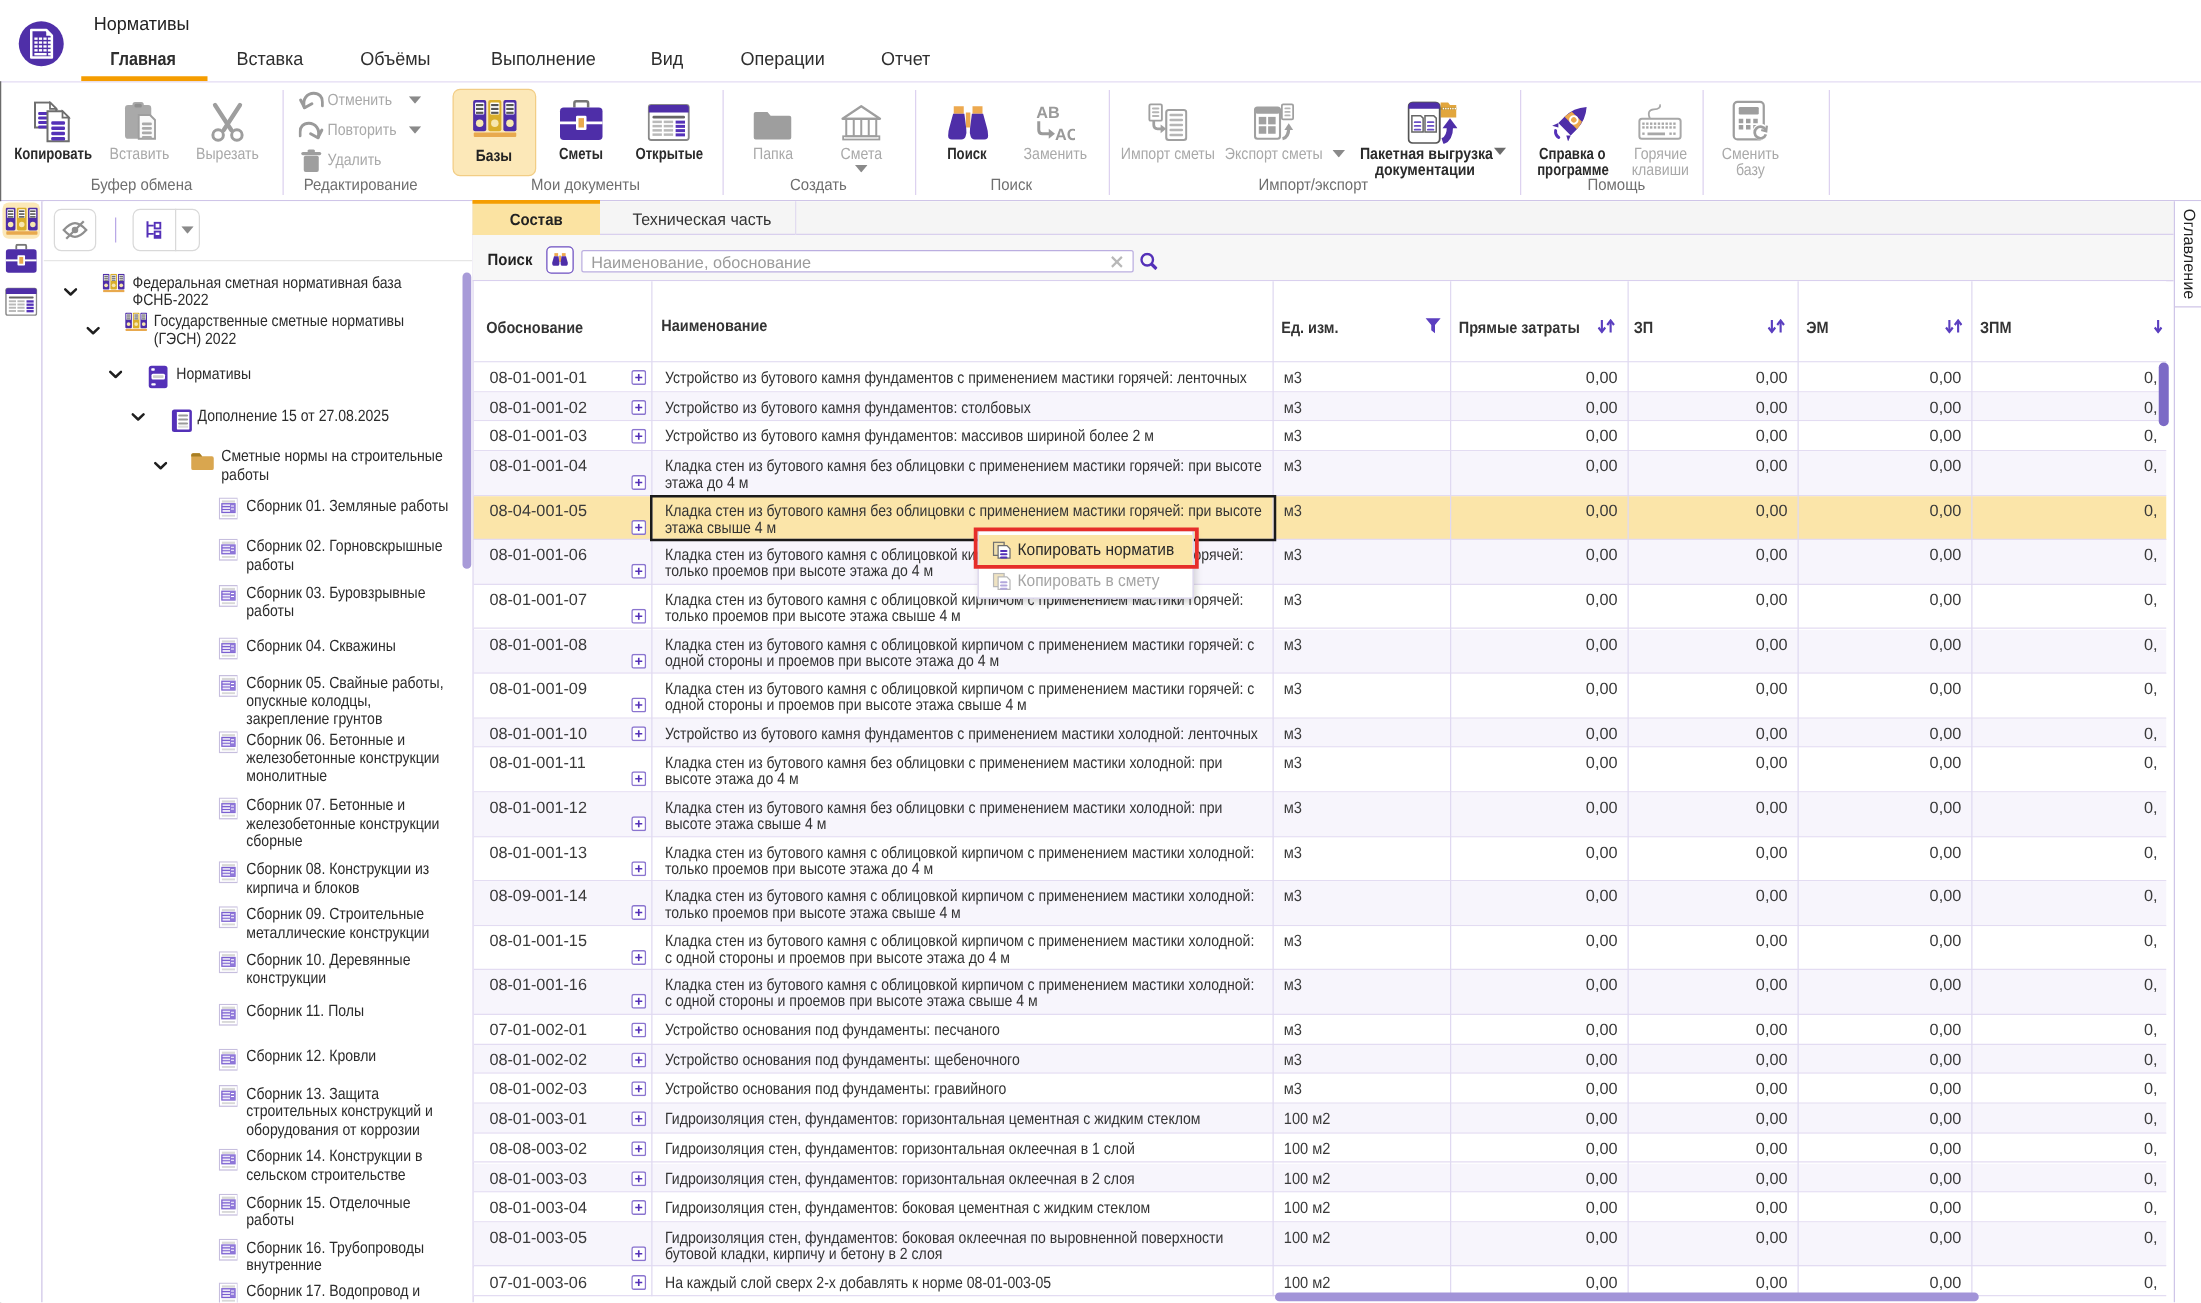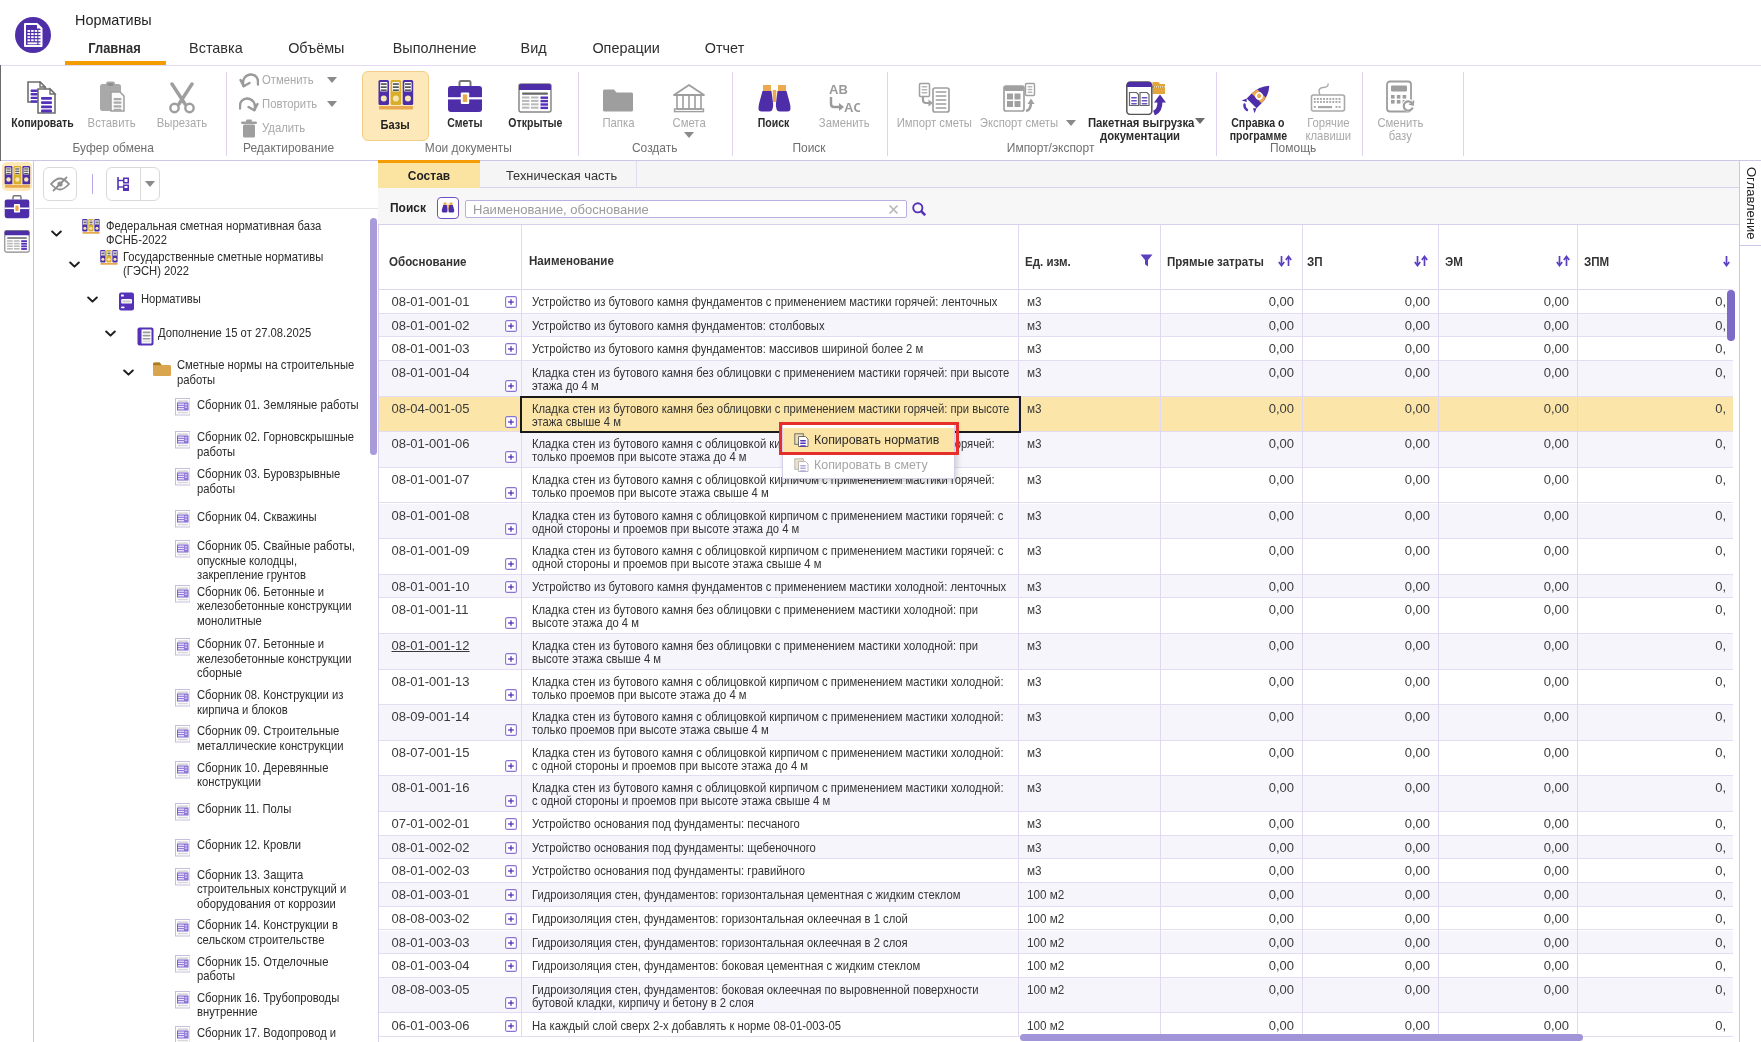--- a/index.html
+++ b/index.html
@@ -859,21 +859,21 @@
     <line x1="6" y1="3.2" x2="6" y2="8.8" stroke="#5431b8" stroke-width="1.3"></line>
     <line x1="3.2" y1="6" x2="8.8" y2="6" stroke="#5431b8" stroke-width="1.3"></line>
   </svg>
 <div class="abs" style="left:532px;top:603.4000000000001px;white-space:nowrap;font-size:13px;line-height:13px;color:#333;font-weight:normal;"><span style="display:inline-block;transform:scaleX(0.865);transform-origin:0 0;white-space:nowrap;">Кладка стен из бутового камня без облицовки с применением мастики холодной: при<br>высоте этажа до 4 м</span></div>
 <div class="abs" style="left:1027px;top:603.4000000000001px;white-space:nowrap;font-size:13px;line-height:13px;color:#3a3a3a;font-weight:normal;"><span style="display:inline-block;transform:scaleX(0.9);transform-origin:0 0;white-space:nowrap;">м3</span></div>
 <div class="abs" style="left:1214px;top:603.4000000000001px;width:80px;text-align:right;white-space:nowrap;font-size:13px;line-height:13px;color:#3a3a3a;font-weight:normal;"><span style="display:inline-block;transform:scaleX(1.0);transform-origin:100% 0;white-space:nowrap;">0,00</span></div>
 <div class="abs" style="left:1350px;top:603.4000000000001px;width:80px;text-align:right;white-space:nowrap;font-size:13px;line-height:13px;color:#3a3a3a;font-weight:normal;"><span style="display:inline-block;transform:scaleX(1.0);transform-origin:100% 0;white-space:nowrap;">0,00</span></div>
 <div class="abs" style="left:1489px;top:603.4000000000001px;width:80px;text-align:right;white-space:nowrap;font-size:13px;line-height:13px;color:#3a3a3a;font-weight:normal;"><span style="display:inline-block;transform:scaleX(1.0);transform-origin:100% 0;white-space:nowrap;">0,00</span></div>
 <div class="abs" style="left:1666px;top:603.4000000000001px;width:60px;text-align:right;white-space:nowrap;font-size:13px;line-height:13px;color:#3a3a3a;font-weight:normal;"><span style="display:inline-block;transform:scaleX(1.0);transform-origin:100% 0;white-space:nowrap;">0,</span></div>
 <div class="abs" style="left:379px;top:634.0000000000001px;width:1354px;height:35.6px;background:#f7f5fc;border-bottom:1px solid #e3dcf2;"></div>
-<div class="abs" style="left:391.5px;top:639.0000000000001px;white-space:nowrap;font-size:13px;line-height:13px;color:#3a3a3a;font-weight:normal;"><span style="display:inline-block;transform:scaleX(1.0);transform-origin:0 0;white-space:nowrap;text-decoration:underline;">08-01-001-12</span></div>
+<div class="abs" style="left:391.5px;top:639.0000000000001px;white-space:nowrap;font-size:13px;line-height:13px;color:#3a3a3a;font-weight:normal;"><span style="display:inline-block;transform:scaleX(1.0);transform-origin:0 0;white-space:nowrap;">08-01-001-12</span></div>
 <svg class="abs" style="left:505px;top:653.0000000000001px;" width="12" height="12" viewBox="0 0 12 12">
     <rect x="0.6" y="0.6" width="10.8" height="10.8" rx="1.5" fill="#fff" stroke="#8a74cf" stroke-width="1.1"></rect>
     <line x1="6" y1="3.2" x2="6" y2="8.8" stroke="#5431b8" stroke-width="1.3"></line>
     <line x1="3.2" y1="6" x2="8.8" y2="6" stroke="#5431b8" stroke-width="1.3"></line>
   </svg>
 <div class="abs" style="left:532px;top:639.0000000000001px;white-space:nowrap;font-size:13px;line-height:13px;color:#333;font-weight:normal;"><span style="display:inline-block;transform:scaleX(0.865);transform-origin:0 0;white-space:nowrap;">Кладка стен из бутового камня без облицовки с применением мастики холодной: при<br>высоте этажа свыше 4 м</span></div>
 <div class="abs" style="left:1027px;top:639.0000000000001px;white-space:nowrap;font-size:13px;line-height:13px;color:#3a3a3a;font-weight:normal;"><span style="display:inline-block;transform:scaleX(0.9);transform-origin:0 0;white-space:nowrap;">м3</span></div>
 <div class="abs" style="left:1214px;top:639.0000000000001px;width:80px;text-align:right;white-space:nowrap;font-size:13px;line-height:13px;color:#3a3a3a;font-weight:normal;"><span style="display:inline-block;transform:scaleX(1.0);transform-origin:100% 0;white-space:nowrap;">0,00</span></div>
 <div class="abs" style="left:1350px;top:639.0000000000001px;width:80px;text-align:right;white-space:nowrap;font-size:13px;line-height:13px;color:#3a3a3a;font-weight:normal;"><span style="display:inline-block;transform:scaleX(1.0);transform-origin:100% 0;white-space:nowrap;">0,00</span></div>
 <div class="abs" style="left:1489px;top:639.0000000000001px;width:80px;text-align:right;white-space:nowrap;font-size:13px;line-height:13px;color:#3a3a3a;font-weight:normal;"><span style="display:inline-block;transform:scaleX(1.0);transform-origin:100% 0;white-space:nowrap;">0,00</span></div>
@@ -898,21 +898,21 @@
     <line x1="6" y1="3.2" x2="6" y2="8.8" stroke="#5431b8" stroke-width="1.3"></line>
     <line x1="3.2" y1="6" x2="8.8" y2="6" stroke="#5431b8" stroke-width="1.3"></line>
   </svg>
 <div class="abs" style="left:532px;top:710.2000000000002px;white-space:nowrap;font-size:13px;line-height:13px;color:#333;font-weight:normal;"><span style="display:inline-block;transform:scaleX(0.865);transform-origin:0 0;white-space:nowrap;">Кладка стен из бутового камня с облицовкой кирпичом с применением мастики холодной:<br>только проемов при высоте этажа свыше 4 м</span></div>
 <div class="abs" style="left:1027px;top:710.2000000000002px;white-space:nowrap;font-size:13px;line-height:13px;color:#3a3a3a;font-weight:normal;"><span style="display:inline-block;transform:scaleX(0.9);transform-origin:0 0;white-space:nowrap;">м3</span></div>
 <div class="abs" style="left:1214px;top:710.2000000000002px;width:80px;text-align:right;white-space:nowrap;font-size:13px;line-height:13px;color:#3a3a3a;font-weight:normal;"><span style="display:inline-block;transform:scaleX(1.0);transform-origin:100% 0;white-space:nowrap;">0,00</span></div>
 <div class="abs" style="left:1350px;top:710.2000000000002px;width:80px;text-align:right;white-space:nowrap;font-size:13px;line-height:13px;color:#3a3a3a;font-weight:normal;"><span style="display:inline-block;transform:scaleX(1.0);transform-origin:100% 0;white-space:nowrap;">0,00</span></div>
 <div class="abs" style="left:1489px;top:710.2000000000002px;width:80px;text-align:right;white-space:nowrap;font-size:13px;line-height:13px;color:#3a3a3a;font-weight:normal;"><span style="display:inline-block;transform:scaleX(1.0);transform-origin:100% 0;white-space:nowrap;">0,00</span></div>
 <div class="abs" style="left:1666px;top:710.2000000000002px;width:60px;text-align:right;white-space:nowrap;font-size:13px;line-height:13px;color:#3a3a3a;font-weight:normal;"><span style="display:inline-block;transform:scaleX(1.0);transform-origin:100% 0;white-space:nowrap;">0,</span></div>
 <div class="abs" style="left:379px;top:740.8000000000002px;width:1354px;height:35.6px;background:#fff;border-bottom:1px solid #e3dcf2;"></div>
-<div class="abs" style="left:391.5px;top:745.8000000000002px;white-space:nowrap;font-size:13px;line-height:13px;color:#3a3a3a;font-weight:normal;"><span style="display:inline-block;transform:scaleX(1.0);transform-origin:0 0;white-space:nowrap;">08-07-001-15</span></div>
+<div class="abs" style="left:391.5px;top:745.8000000000002px;white-space:nowrap;font-size:13px;line-height:13px;color:#3a3a3a;font-weight:normal;"><span style="display:inline-block;transform:scaleX(1.0);transform-origin:0 0;white-space:nowrap;">08-01-001-15</span></div>
 <svg class="abs" style="left:505px;top:759.8000000000002px;" width="12" height="12" viewBox="0 0 12 12">
     <rect x="0.6" y="0.6" width="10.8" height="10.8" rx="1.5" fill="#fff" stroke="#8a74cf" stroke-width="1.1"></rect>
     <line x1="6" y1="3.2" x2="6" y2="8.8" stroke="#5431b8" stroke-width="1.3"></line>
     <line x1="3.2" y1="6" x2="8.8" y2="6" stroke="#5431b8" stroke-width="1.3"></line>
   </svg>
 <div class="abs" style="left:532px;top:745.8000000000002px;white-space:nowrap;font-size:13px;line-height:13px;color:#333;font-weight:normal;"><span style="display:inline-block;transform:scaleX(0.865);transform-origin:0 0;white-space:nowrap;">Кладка стен из бутового камня с облицовкой кирпичом с применением мастики холодной:<br>с одной стороны и проемов при высоте этажа до 4 м</span></div>
 <div class="abs" style="left:1027px;top:745.8000000000002px;white-space:nowrap;font-size:13px;line-height:13px;color:#3a3a3a;font-weight:normal;"><span style="display:inline-block;transform:scaleX(0.9);transform-origin:0 0;white-space:nowrap;">м3</span></div>
 <div class="abs" style="left:1214px;top:745.8000000000002px;width:80px;text-align:right;white-space:nowrap;font-size:13px;line-height:13px;color:#3a3a3a;font-weight:normal;"><span style="display:inline-block;transform:scaleX(1.0);transform-origin:100% 0;white-space:nowrap;">0,00</span></div>
 <div class="abs" style="left:1350px;top:745.8000000000002px;width:80px;text-align:right;white-space:nowrap;font-size:13px;line-height:13px;color:#3a3a3a;font-weight:normal;"><span style="display:inline-block;transform:scaleX(1.0);transform-origin:100% 0;white-space:nowrap;">0,00</span></div>
 <div class="abs" style="left:1489px;top:745.8000000000002px;width:80px;text-align:right;white-space:nowrap;font-size:13px;line-height:13px;color:#3a3a3a;font-weight:normal;"><span style="display:inline-block;transform:scaleX(1.0);transform-origin:100% 0;white-space:nowrap;">0,00</span></div>
@@ -1015,34 +1015,34 @@
     <line x1="6" y1="3.2" x2="6" y2="8.8" stroke="#5431b8" stroke-width="1.3"></line>
     <line x1="3.2" y1="6" x2="8.8" y2="6" stroke="#5431b8" stroke-width="1.3"></line>
   </svg>
 <div class="abs" style="left:532px;top:959.2000000000005px;white-space:nowrap;font-size:13px;line-height:13px;color:#333;font-weight:normal;"><span style="display:inline-block;transform:scaleX(0.865);transform-origin:0 0;white-space:nowrap;">Гидроизоляция стен, фундаментов: боковая цементная с жидким стеклом</span></div>
 <div class="abs" style="left:1027px;top:959.2000000000005px;white-space:nowrap;font-size:13px;line-height:13px;color:#3a3a3a;font-weight:normal;"><span style="display:inline-block;transform:scaleX(0.9);transform-origin:0 0;white-space:nowrap;">100 м2</span></div>
 <div class="abs" style="left:1214px;top:959.2000000000005px;width:80px;text-align:right;white-space:nowrap;font-size:13px;line-height:13px;color:#3a3a3a;font-weight:normal;"><span style="display:inline-block;transform:scaleX(1.0);transform-origin:100% 0;white-space:nowrap;">0,00</span></div>
 <div class="abs" style="left:1350px;top:959.2000000000005px;width:80px;text-align:right;white-space:nowrap;font-size:13px;line-height:13px;color:#3a3a3a;font-weight:normal;"><span style="display:inline-block;transform:scaleX(1.0);transform-origin:100% 0;white-space:nowrap;">0,00</span></div>
 <div class="abs" style="left:1489px;top:959.2000000000005px;width:80px;text-align:right;white-space:nowrap;font-size:13px;line-height:13px;color:#3a3a3a;font-weight:normal;"><span style="display:inline-block;transform:scaleX(1.0);transform-origin:100% 0;white-space:nowrap;">0,00</span></div>
 <div class="abs" style="left:1666px;top:959.2000000000005px;width:60px;text-align:right;white-space:nowrap;font-size:13px;line-height:13px;color:#3a3a3a;font-weight:normal;"><span style="display:inline-block;transform:scaleX(1.0);transform-origin:100% 0;white-space:nowrap;">0,</span></div>
 <div class="abs" style="left:379px;top:977.9000000000005px;width:1354px;height:35.6px;background:#f7f5fc;border-bottom:1px solid #e3dcf2;"></div>
-<div class="abs" style="left:391.5px;top:982.9000000000005px;white-space:nowrap;font-size:13px;line-height:13px;color:#3a3a3a;font-weight:normal;"><span style="display:inline-block;transform:scaleX(1.0);transform-origin:0 0;white-space:nowrap;">08-08-003-05</span></div>
+<div class="abs" style="left:391.5px;top:982.9000000000005px;white-space:nowrap;font-size:13px;line-height:13px;color:#3a3a3a;font-weight:normal;"><span style="display:inline-block;transform:scaleX(1.0);transform-origin:0 0;white-space:nowrap;">08-01-003-05</span></div>
 <svg class="abs" style="left:505px;top:996.9000000000005px;" width="12" height="12" viewBox="0 0 12 12">
     <rect x="0.6" y="0.6" width="10.8" height="10.8" rx="1.5" fill="#fff" stroke="#8a74cf" stroke-width="1.1"></rect>
     <line x1="6" y1="3.2" x2="6" y2="8.8" stroke="#5431b8" stroke-width="1.3"></line>
     <line x1="3.2" y1="6" x2="8.8" y2="6" stroke="#5431b8" stroke-width="1.3"></line>
   </svg>
 <div class="abs" style="left:532px;top:982.9000000000005px;white-space:nowrap;font-size:13px;line-height:13px;color:#333;font-weight:normal;"><span style="display:inline-block;transform:scaleX(0.865);transform-origin:0 0;white-space:nowrap;">Гидроизоляция стен, фундаментов: боковая оклеечная по выровненной поверхности<br>бутовой кладки, кирпичу и бетону в 2 слоя</span></div>
 <div class="abs" style="left:1027px;top:982.9000000000005px;white-space:nowrap;font-size:13px;line-height:13px;color:#3a3a3a;font-weight:normal;"><span style="display:inline-block;transform:scaleX(0.9);transform-origin:0 0;white-space:nowrap;">100 м2</span></div>
 <div class="abs" style="left:1214px;top:982.9000000000005px;width:80px;text-align:right;white-space:nowrap;font-size:13px;line-height:13px;color:#3a3a3a;font-weight:normal;"><span style="display:inline-block;transform:scaleX(1.0);transform-origin:100% 0;white-space:nowrap;">0,00</span></div>
 <div class="abs" style="left:1350px;top:982.9000000000005px;width:80px;text-align:right;white-space:nowrap;font-size:13px;line-height:13px;color:#3a3a3a;font-weight:normal;"><span style="display:inline-block;transform:scaleX(1.0);transform-origin:100% 0;white-space:nowrap;">0,00</span></div>
 <div class="abs" style="left:1489px;top:982.9000000000005px;width:80px;text-align:right;white-space:nowrap;font-size:13px;line-height:13px;color:#3a3a3a;font-weight:normal;"><span style="display:inline-block;transform:scaleX(1.0);transform-origin:100% 0;white-space:nowrap;">0,00</span></div>
 <div class="abs" style="left:1666px;top:982.9000000000005px;width:60px;text-align:right;white-space:nowrap;font-size:13px;line-height:13px;color:#3a3a3a;font-weight:normal;"><span style="display:inline-block;transform:scaleX(1.0);transform-origin:100% 0;white-space:nowrap;">0,</span></div>
 <div class="abs" style="left:379px;top:1013.5000000000006px;width:1354px;height:23.7px;background:#fff;border-bottom:1px solid #e3dcf2;"></div>
-<div class="abs" style="left:391.5px;top:1018.5000000000006px;white-space:nowrap;font-size:13px;line-height:13px;color:#3a3a3a;font-weight:normal;"><span style="display:inline-block;transform:scaleX(1.0);transform-origin:0 0;white-space:nowrap;">06-01-003-06</span></div>
+<div class="abs" style="left:391.5px;top:1018.5000000000006px;white-space:nowrap;font-size:13px;line-height:13px;color:#3a3a3a;font-weight:normal;"><span style="display:inline-block;transform:scaleX(1.0);transform-origin:0 0;white-space:nowrap;">07-01-003-06</span></div>
 <svg class="abs" style="left:505px;top:1019.5000000000006px;" width="12" height="12" viewBox="0 0 12 12">
     <rect x="0.6" y="0.6" width="10.8" height="10.8" rx="1.5" fill="#fff" stroke="#8a74cf" stroke-width="1.1"></rect>
     <line x1="6" y1="3.2" x2="6" y2="8.8" stroke="#5431b8" stroke-width="1.3"></line>
     <line x1="3.2" y1="6" x2="8.8" y2="6" stroke="#5431b8" stroke-width="1.3"></line>
   </svg>
 <div class="abs" style="left:532px;top:1018.5000000000006px;white-space:nowrap;font-size:13px;line-height:13px;color:#333;font-weight:normal;"><span style="display:inline-block;transform:scaleX(0.865);transform-origin:0 0;white-space:nowrap;">На каждый слой сверх 2-х добавлять к норме 08-01-003-05</span></div>
 <div class="abs" style="left:1027px;top:1018.5000000000006px;white-space:nowrap;font-size:13px;line-height:13px;color:#3a3a3a;font-weight:normal;"><span style="display:inline-block;transform:scaleX(0.9);transform-origin:0 0;white-space:nowrap;">100 м2</span></div>
 <div class="abs" style="left:1214px;top:1018.5000000000006px;width:80px;text-align:right;white-space:nowrap;font-size:13px;line-height:13px;color:#3a3a3a;font-weight:normal;"><span style="display:inline-block;transform:scaleX(1.0);transform-origin:100% 0;white-space:nowrap;">0,00</span></div>
 <div class="abs" style="left:1350px;top:1018.5000000000006px;width:80px;text-align:right;white-space:nowrap;font-size:13px;line-height:13px;color:#3a3a3a;font-weight:normal;"><span style="display:inline-block;transform:scaleX(1.0);transform-origin:100% 0;white-space:nowrap;">0,00</span></div>
 <div class="abs" style="left:1489px;top:1018.5000000000006px;width:80px;text-align:right;white-space:nowrap;font-size:13px;line-height:13px;color:#3a3a3a;font-weight:normal;"><span style="display:inline-block;transform:scaleX(1.0);transform-origin:100% 0;white-space:nowrap;">0,00</span></div>

